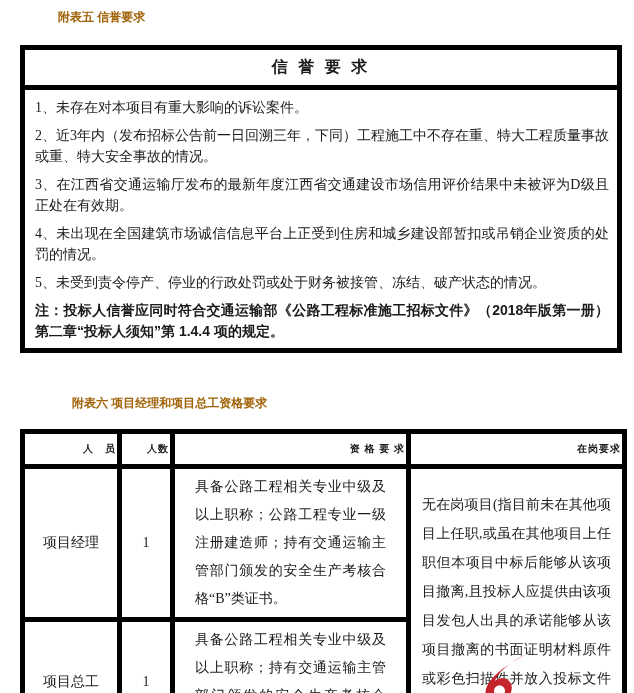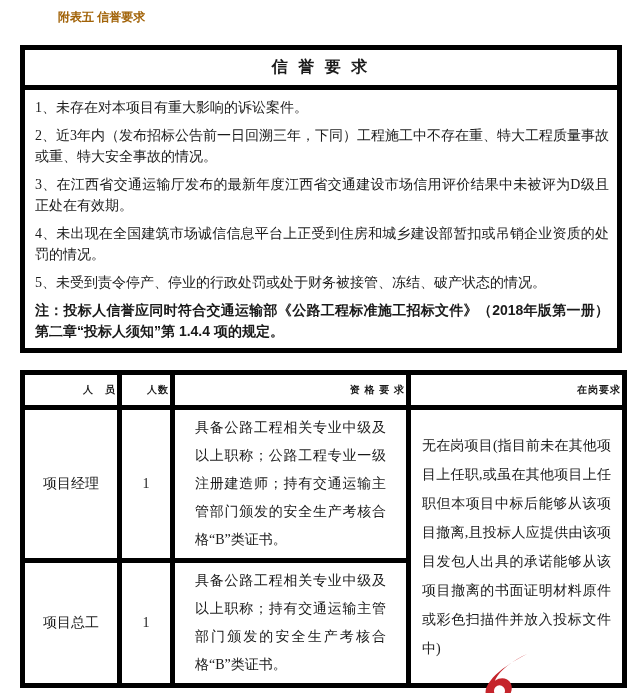--- a/index.html
+++ b/index.html
@@ -146,20 +146,21 @@
           <p>2、近3年内（发布招标公告前一日回溯三年，下同）工程施工中不存在重、特大工程质量事故或重、特大安全事故的情况。</p>
           <p>3、在江西省交通运输厅发布的最新年度江西省交通建设市场信用评价结果中未被评为D级且正处在有效期。</p>
           <p>4、未出现在全国建筑市场诚信信息平台上正受到住房和城乡建设部暂扣或吊销企业资质的处罚的情况。</p>
           <p>5、未受到责令停产、停业的行政处罚或处于财务被接管、冻结、破产状态的情况。</p>
           <p class="note">注：投标人信誉应同时符合交通运输部《公路工程标准施工招标文件》（2018年版第一册）第二章“投标人须知”第 1.4.4 项的规定。</p>
         </td>
       </tr>
     </tbody>
   </table>
 
+  <div class="doc-title title-2">附表六 项目经理和项目总工资格要求</div>
 
   <table class="tbl staff-table">
     <colgroup>
       <col class="col-person">
       <col class="col-count">
       <col class="col-qual">
       <col class="col-onduty">
     </colgroup>
     <tbody>
       <tr>

